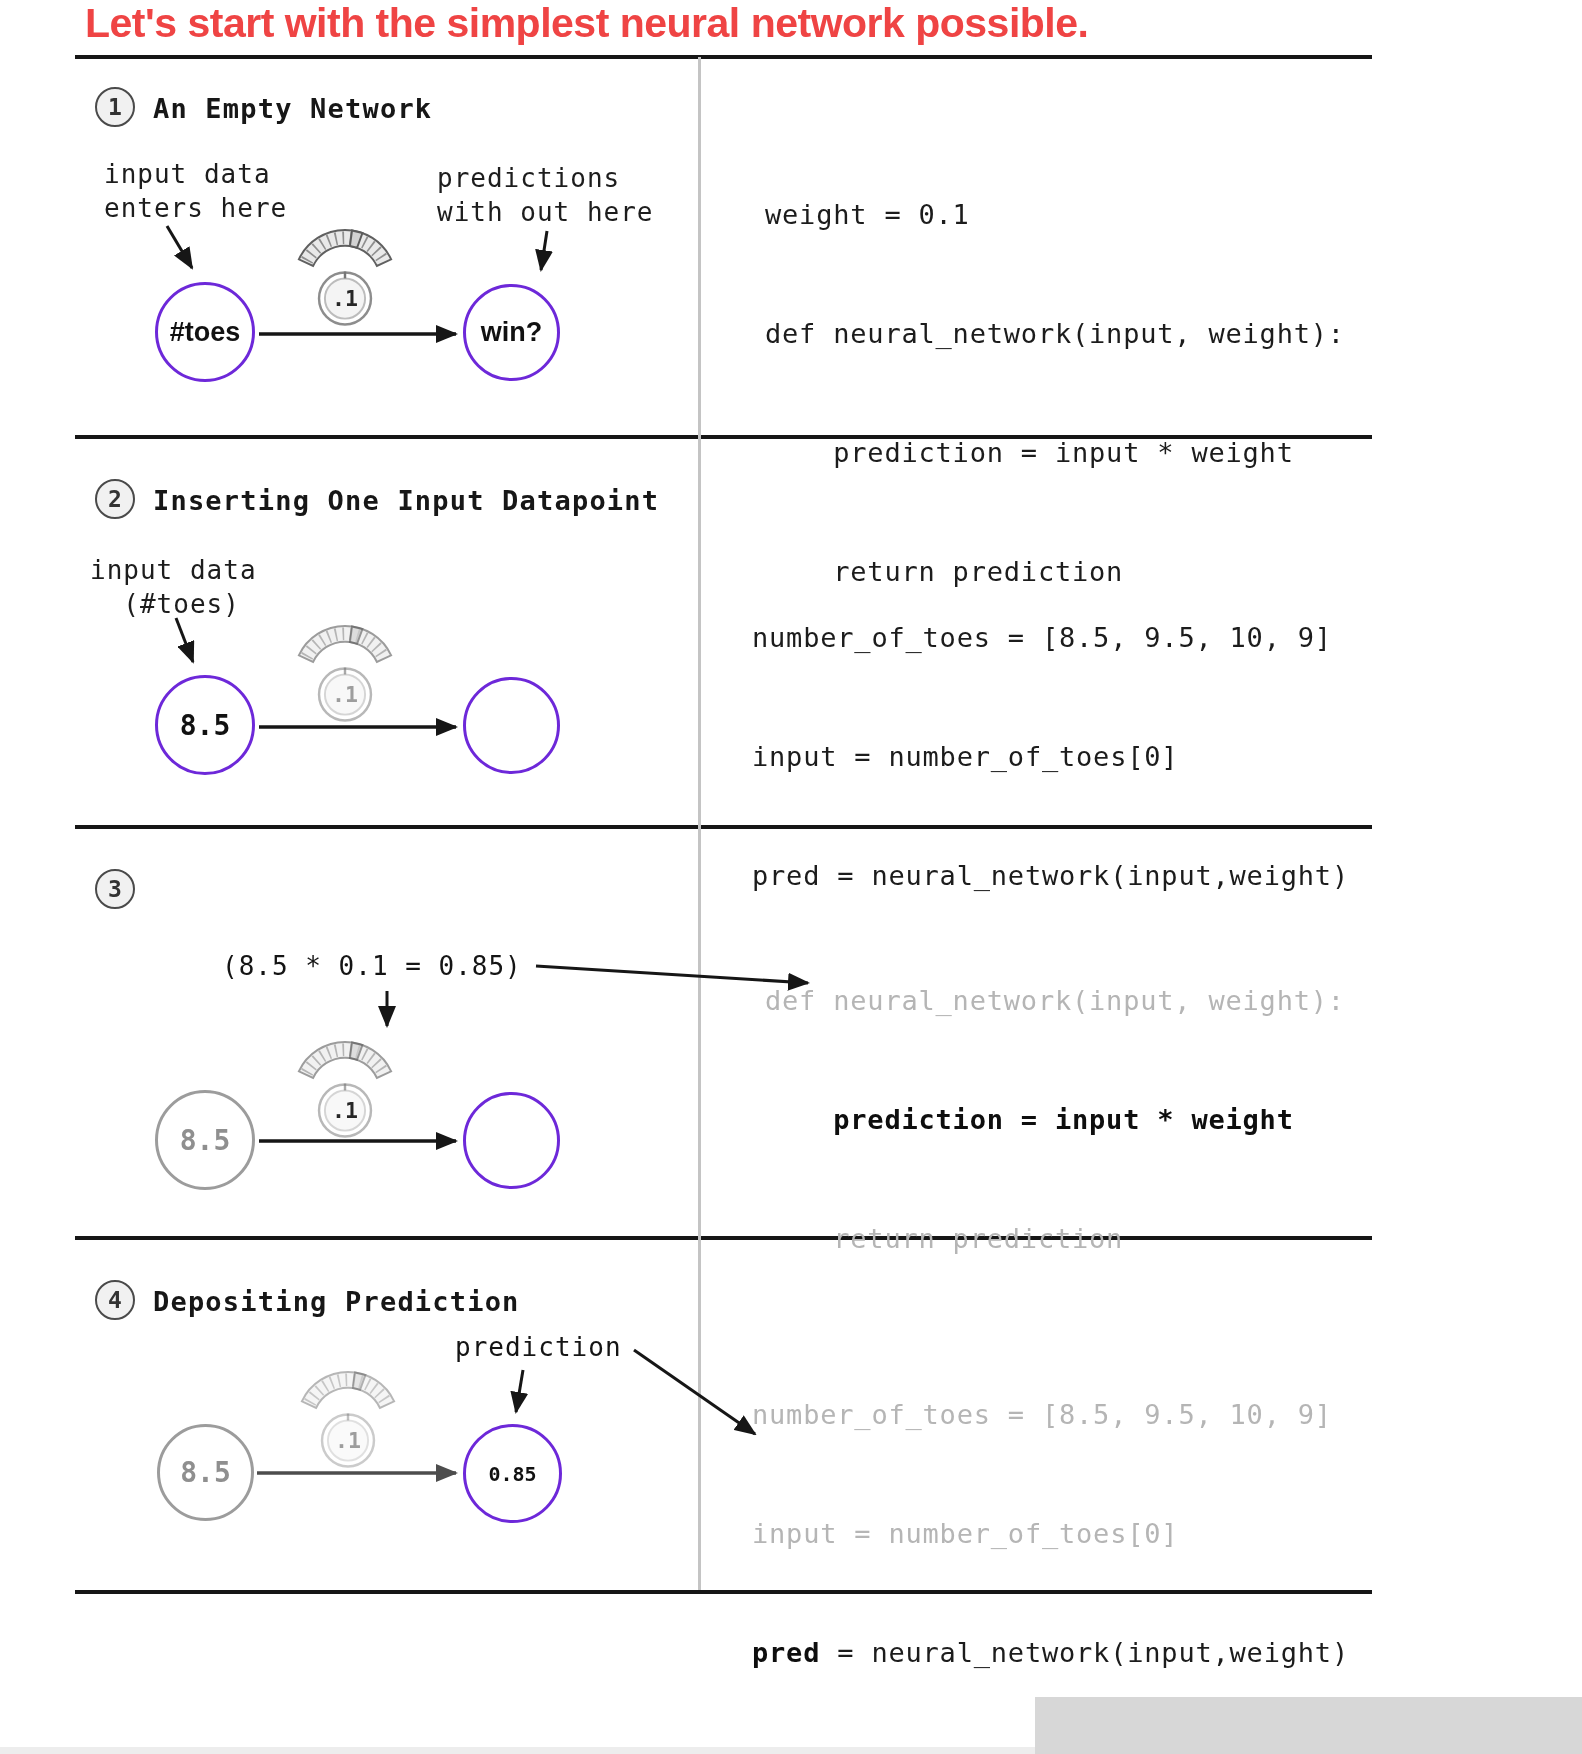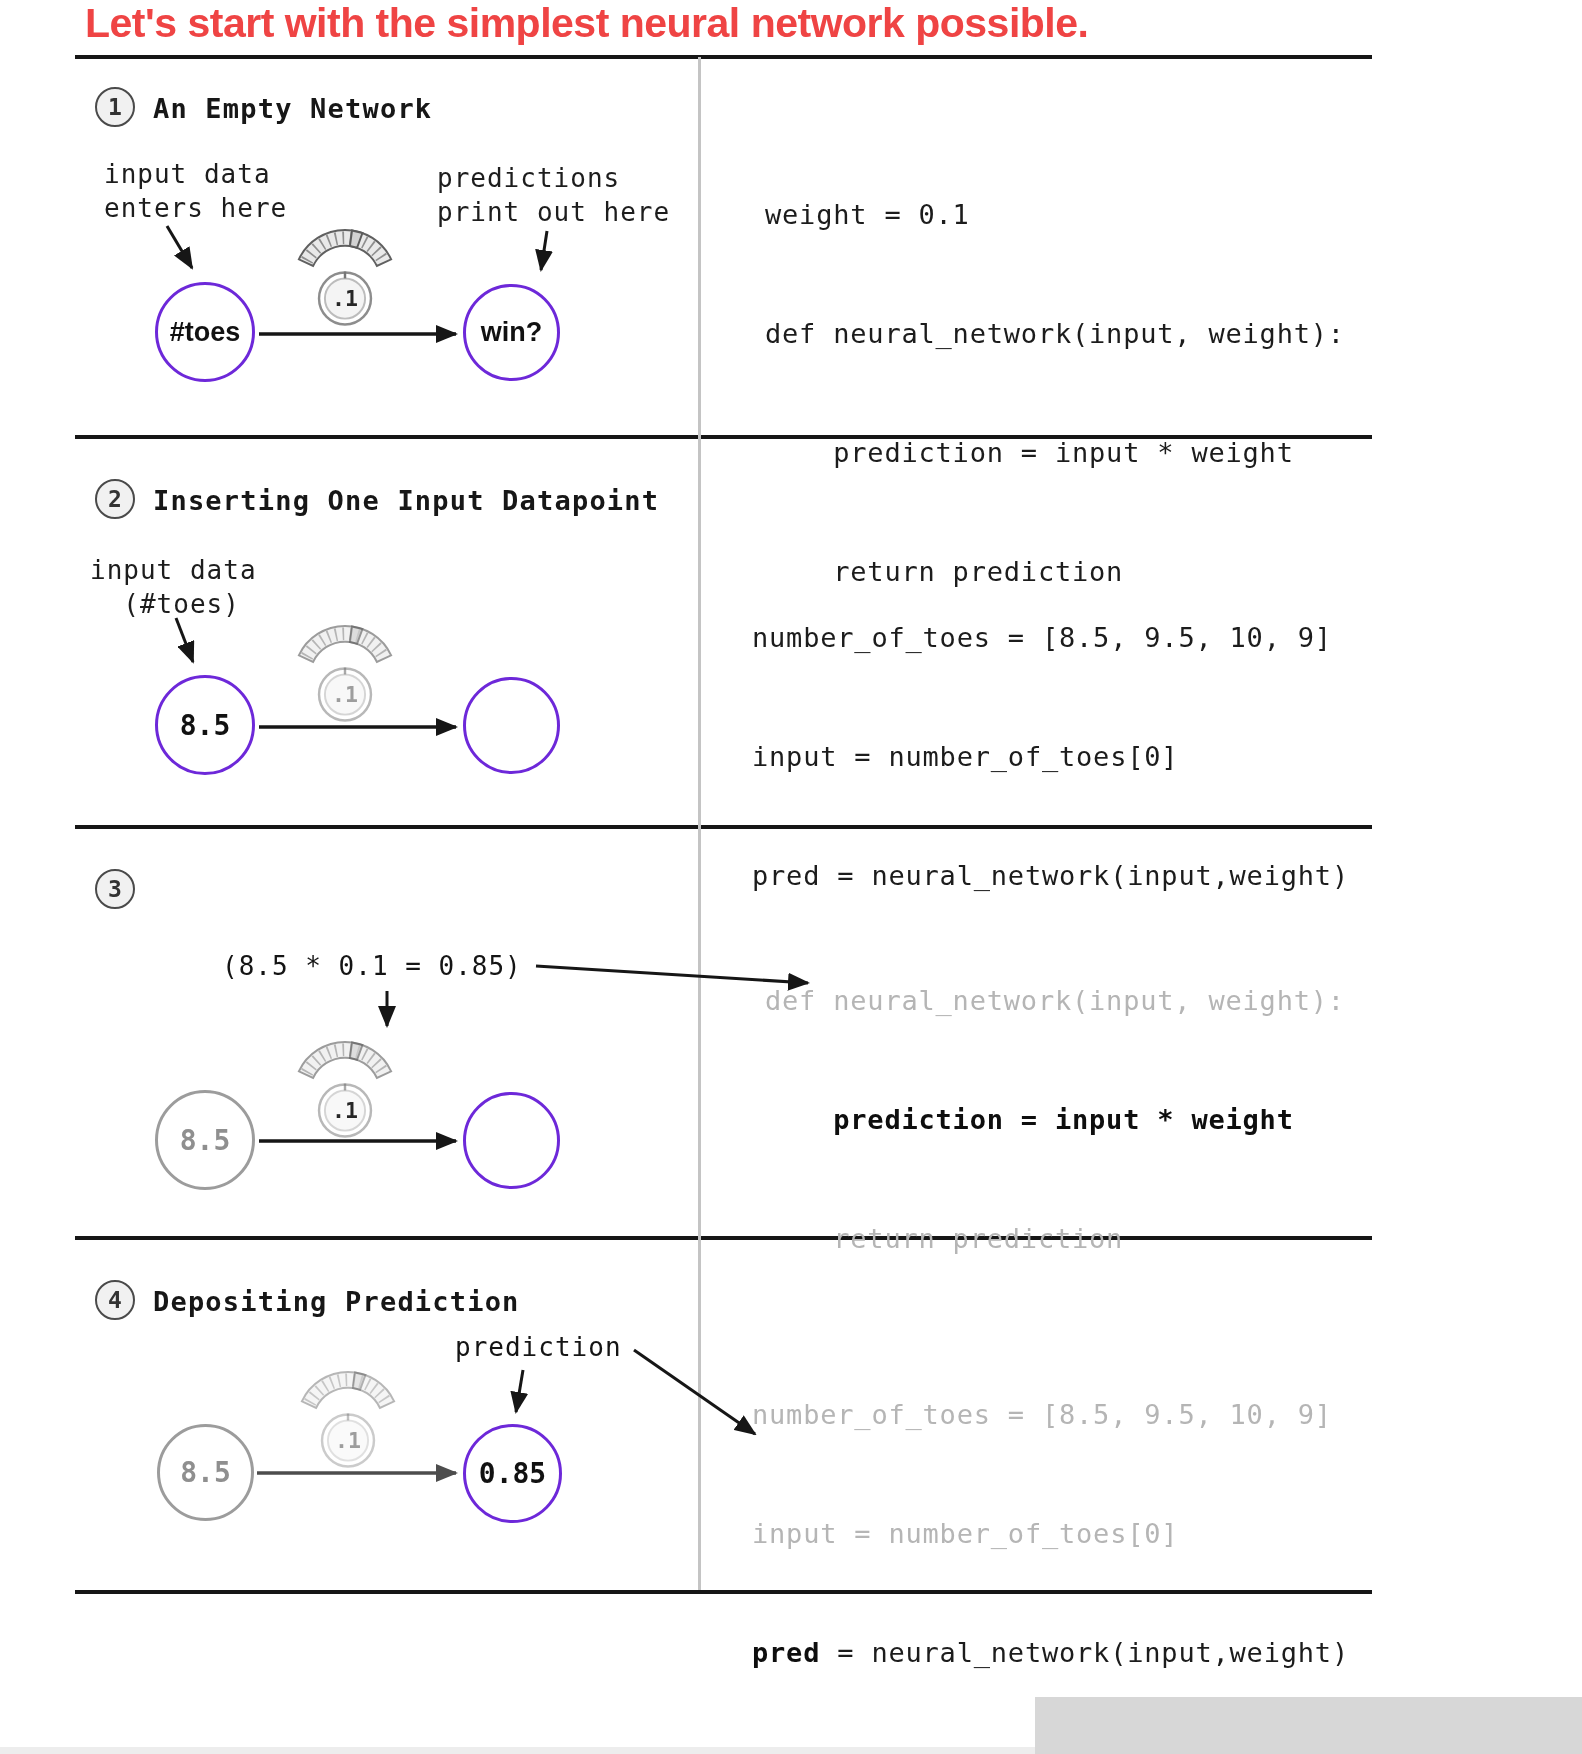--- a/index.html
+++ b/index.html
@@ -74,21 +74,21 @@
   <div class="hrule" style="top:1236px"></div>
   <div class="hrule" style="top:1590px"></div>
   <div class="vrule"></div>
 
   <div class="badge" style="left:95px;top:87px">1</div>
   <div class="heading" style="left:153px;top:93px">An Empty Network</div>
 
   <div class="dlabel" style="left:104px;top:158px">input data
 enters here</div>
   <div class="dlabel" style="left:437px;top:162px">predictions
-print out here</div>
+with out here</div>
 
   <svg class="dial" style="left:296px;top:222px" viewBox="0 0 100 110">
     <path class="arc" d="M2.9,38 A52,52 0 0 1 97.1,38 L82.6,44.8 A36,36 0 0 0 17.4,44.8 Z"></path>
     <path class="ticks" d="M11.1,39.4 A44,44 0 0 1 88.9,39.4"></path>
     <path class="needle" d="M55,24.4 L62.3,26.2 L67.8,11.1 L57.2,8.5 Z"></path>
     <circle class="ko" cx="50" cy="78" r="26.5"></circle>
     <circle class="ki" cx="50" cy="78" r="20.5"></circle>
     <line class="km" x1="50" y1="50.5" x2="50" y2="57.5"></line>
     <text class="val" x="50" y="86">.1</text>
   </svg>
@@ -160,21 +160,21 @@
     <path class="arc" d="M2.9,38 A52,52 0 0 1 97.1,38 L82.6,44.8 A36,36 0 0 0 17.4,44.8 Z"></path>
     <path class="ticks" d="M11.1,39.4 A44,44 0 0 1 88.9,39.4"></path>
     <path class="needle" d="M55,24.4 L62.3,26.2 L67.8,11.1 L57.2,8.5 Z"></path>
     <circle class="ko" cx="50" cy="78" r="26.5"></circle>
     <circle class="ki" cx="50" cy="78" r="20.5"></circle>
     <line class="km" x1="50" y1="50.5" x2="50" y2="57.5"></line>
     <text class="val" x="50" y="86">.1</text>
   </svg>
 
   <div class="node mono dim" style="left:157px;top:1424px;width:97px;height:97px">8.5</div>
-  <div class="node mono" style="left:463px;top:1424px;width:99px;height:99px;font-size:28px">0.85</div>
+  <div class="node mono" style="left:463px;top:1424px;width:99px;height:99px;font-size:20px">0.85</div>
 
   <div class="code" style="left:752px;top:1324px">
     <div class="cl dimtext">number_of_toes = [8.5, 9.5, 10, 9]</div>
     <div class="cl dimtext">input = number_of_toes[0]</div>
     <div class="cl"><span class="b">pred</span><span> = neural_network(input,weight)</span></div>
   </div>
 
   <div class="artifact" style="left:1035px;top:1697px;width:547px;height:57px"></div>
   <div class="artifact light" style="left:0px;top:1747px;width:1035px;height:7px"></div>
 

